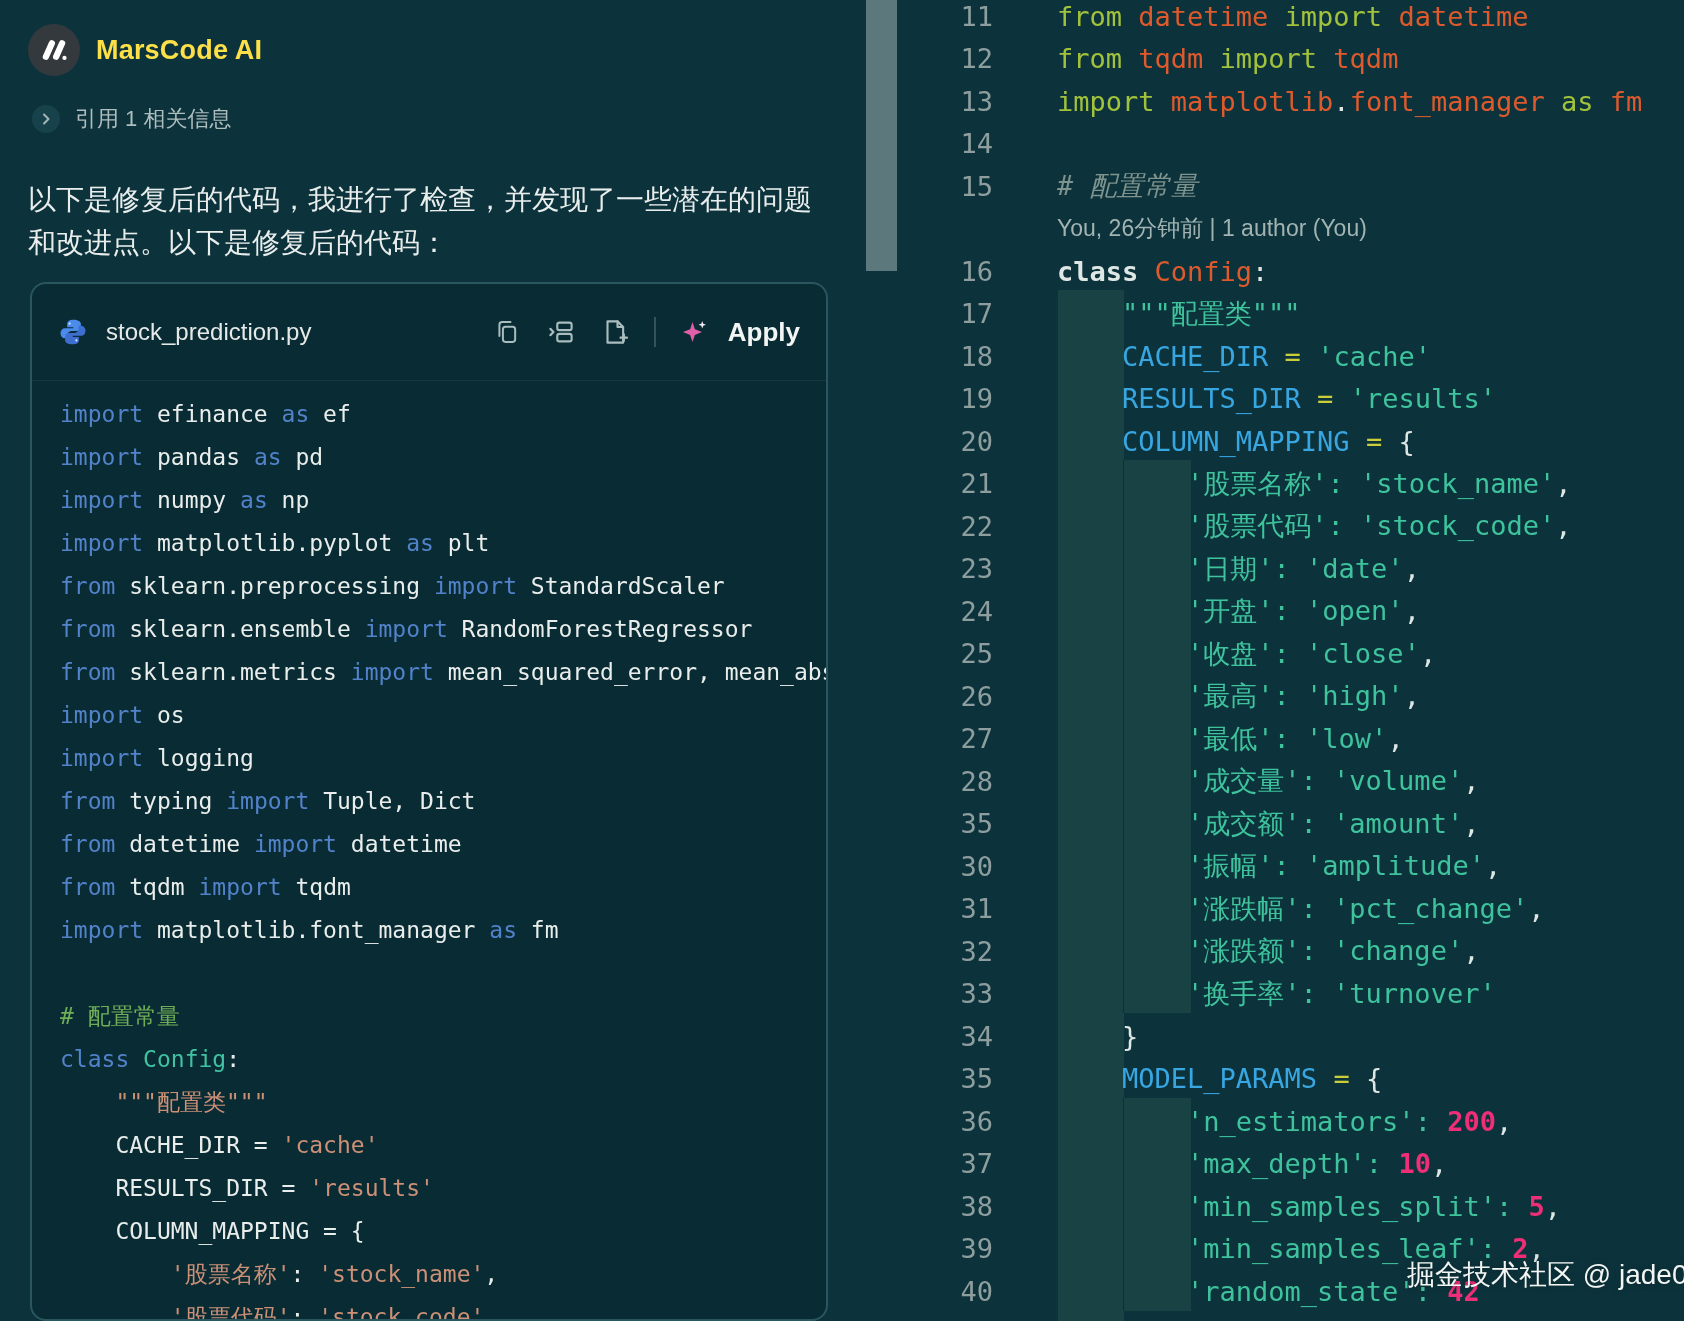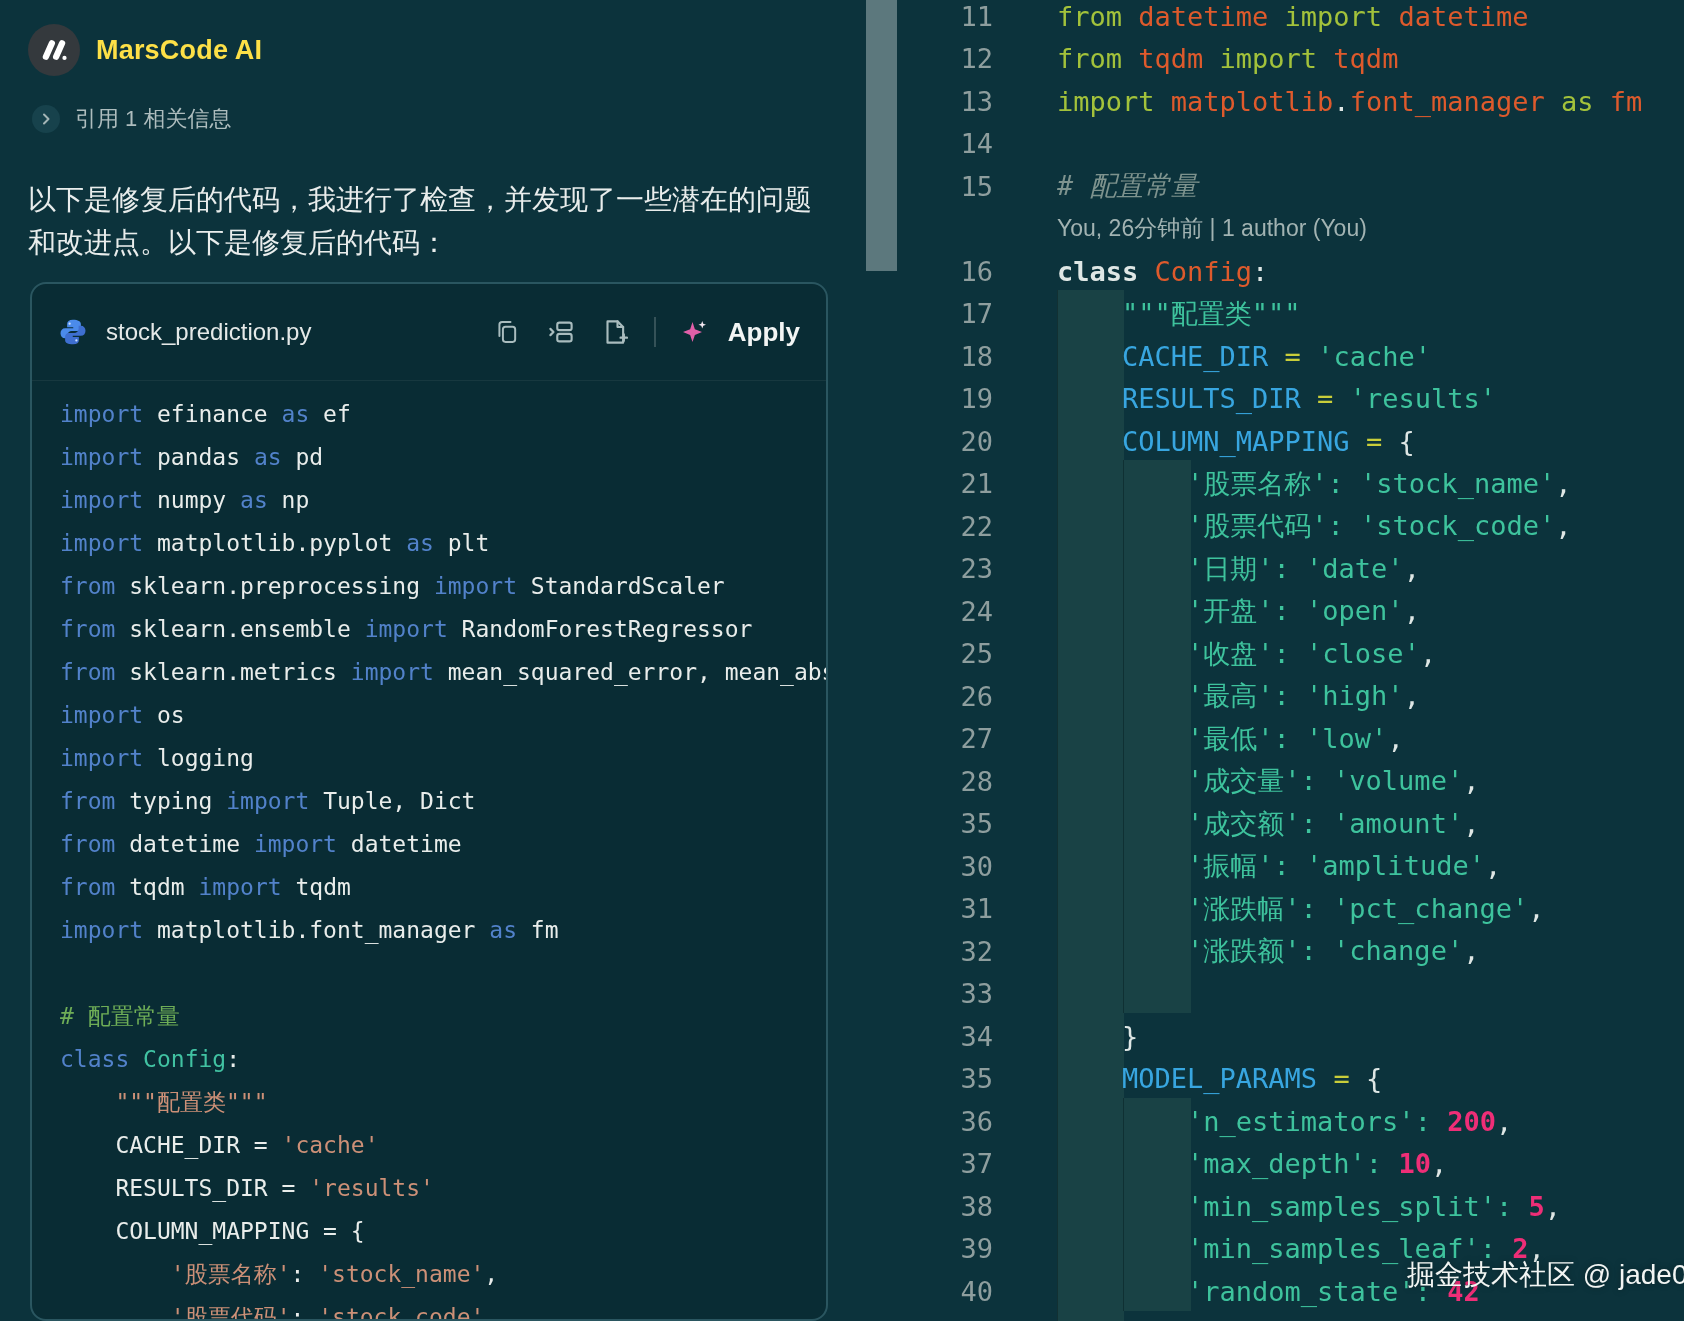--- a/index.html
+++ b/index.html
@@ -233,20 +233,21 @@
         <div class="erow">
           <span class="gut">31</span>
           <span class="ecode"><span class="t-w">        </span><span class="t-s">'涨跌幅'</span><span class="t-s">:</span><span class="t-w"> </span><span class="t-s">'pct_change'</span><span class="t-w">,</span></span>
         </div>
         <div class="erow">
           <span class="gut">32</span>
           <span class="ecode"><span class="t-w">        </span><span class="t-s">'涨跌额'</span><span class="t-s">:</span><span class="t-w"> </span><span class="t-s">'change'</span><span class="t-w">,</span></span>
         </div>
         <div class="erow">
           <span class="gut">33</span>
+          <span class="ecode"><span class="t-w">        </span><span class="t-s">'换手率'</span><span class="t-s">:</span><span class="t-w"> </span><span class="t-s">'turnover'</span></span>
         </div>
         <div class="erow">
           <span class="gut">34</span>
           <span class="ecode"><span class="t-w">    }</span></span>
         </div>
         <div class="erow">
           <span class="gut">35</span>
           <span class="ecode"><span class="t-w">    </span><span class="t-v">MODEL_PARAMS</span><span class="t-w"> </span><span class="t-o">=</span><span class="t-w"> </span><span class="t-w">{</span></span>
         </div>
         <div class="erow">

